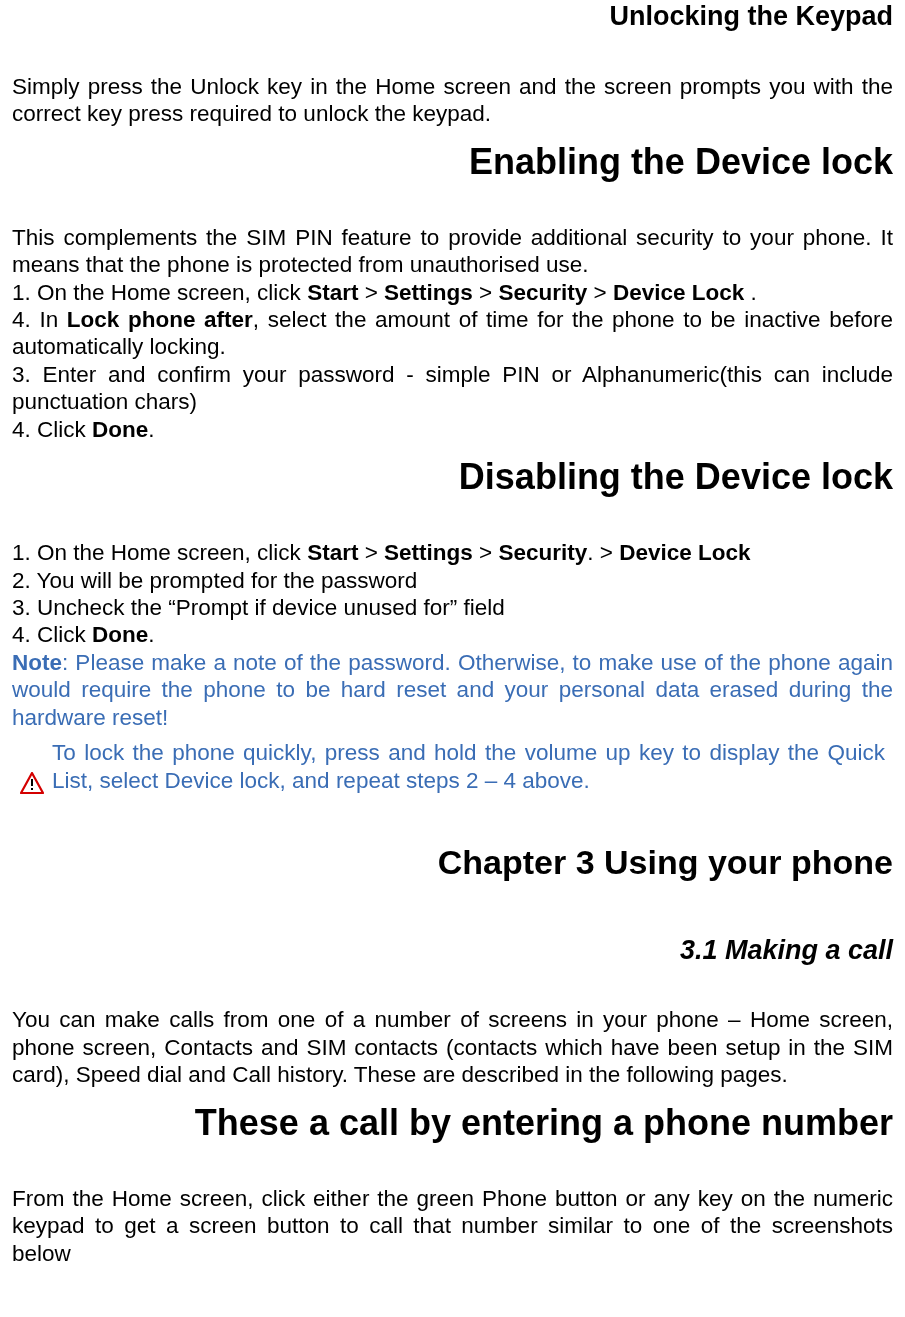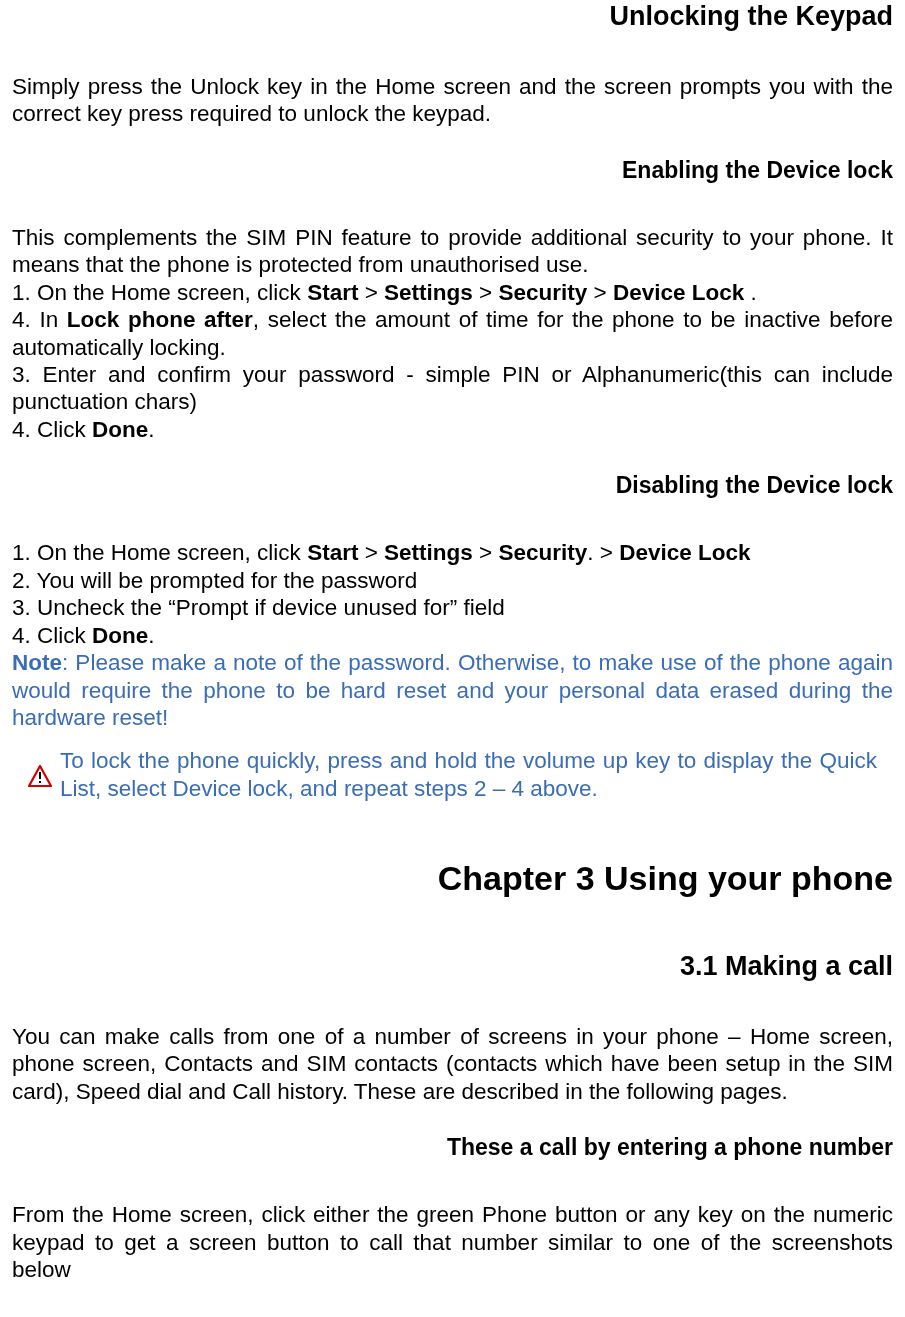--- a/index.html
+++ b/index.html
@@ -19,41 +19,41 @@
   .heading {
     font-weight: bold;
     text-align: right;
   }
   .h-large {
     font-size: 27px;
     margin-top: 0;
     margin-bottom: 40px;
   }
   .h-mid {
-    font-size: 23px;
-    margin-top: 28px;
+    font-size: 36px;
+    margin-top: 12px;
     margin-bottom: 40px;
   }
   .para {
     text-align: justify;
     margin: 0;
     white-space: pre-wrap;
   }
   .bold { font-weight: bold; }
   .note-block {
     text-align: justify;
     color: #3a6db5;
     margin: 0;
   }
   .warn-block {
     text-align: justify;
     color: #3a6db5;
-    margin: 16px;
+    margin: 8px;
     display:flex;
-    align-items:center;
+    align-items:flex-end;
     gap:8px;
   }
   .warn-block svg {
     flex: 0 0 auto;
     margin-top: 2px;
   }
   .warn-text { flex:1; }
   .gap-lg { height: 40px; }
 </style>
 </head>
@@ -82,17 +82,17 @@
     <rect x="11" y="7" width="2" height="7" fill="#000000"></rect>
     <rect x="11" y="16" width="2" height="2" fill="#000000"></rect>
   </svg>
   <span class="warn-text"> To lock the phone quickly, press and hold the volume up key to display the Quick List, select Device lock, and repeat steps 2 – 4 above.</span>
 </div>
 
 <div class="gap-lg"></div>
 
 <div class="heading" style="font-size:34px; margin-bottom:50px;">Chapter 3 Using your phone</div>
 
-<div class="heading" style="font-size:27px; margin-top:20px; margin-bottom:40px;">3.1 Making a call</div>
+<div class="heading" style="font-size:27px; margin-top:20px; margin-bottom:40px;font-style:italic;">3.1 Making a call</div>
 <p class="para">You can make calls from one of a number of screens in your phone – Home screen, phone screen, Contacts and SIM contacts (contacts which have been setup in the SIM card), Speed dial and Call history. These are described in the following pages.</p>
 
 <div class="heading h-mid">These a call by entering a phone number</div>
 <p class="para">From the Home screen, click either the green Phone button or any key on the numeric keypad to get a screen button to call that number similar to one of the screenshots below</p>
 
 </body></html>

